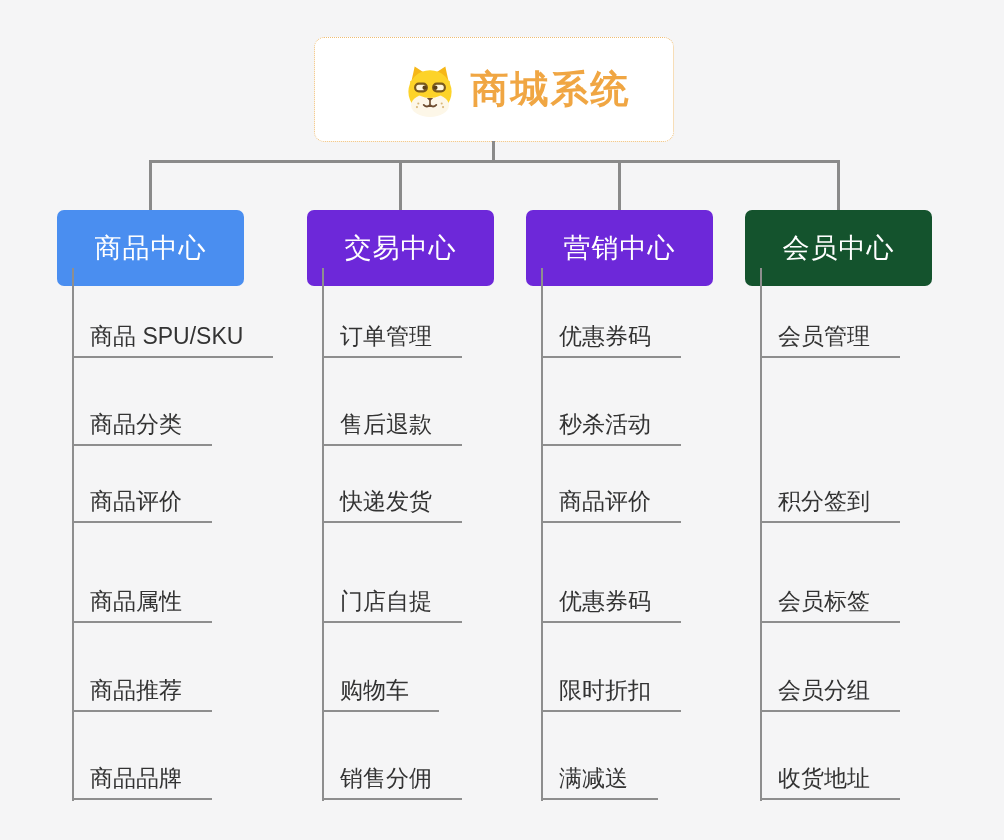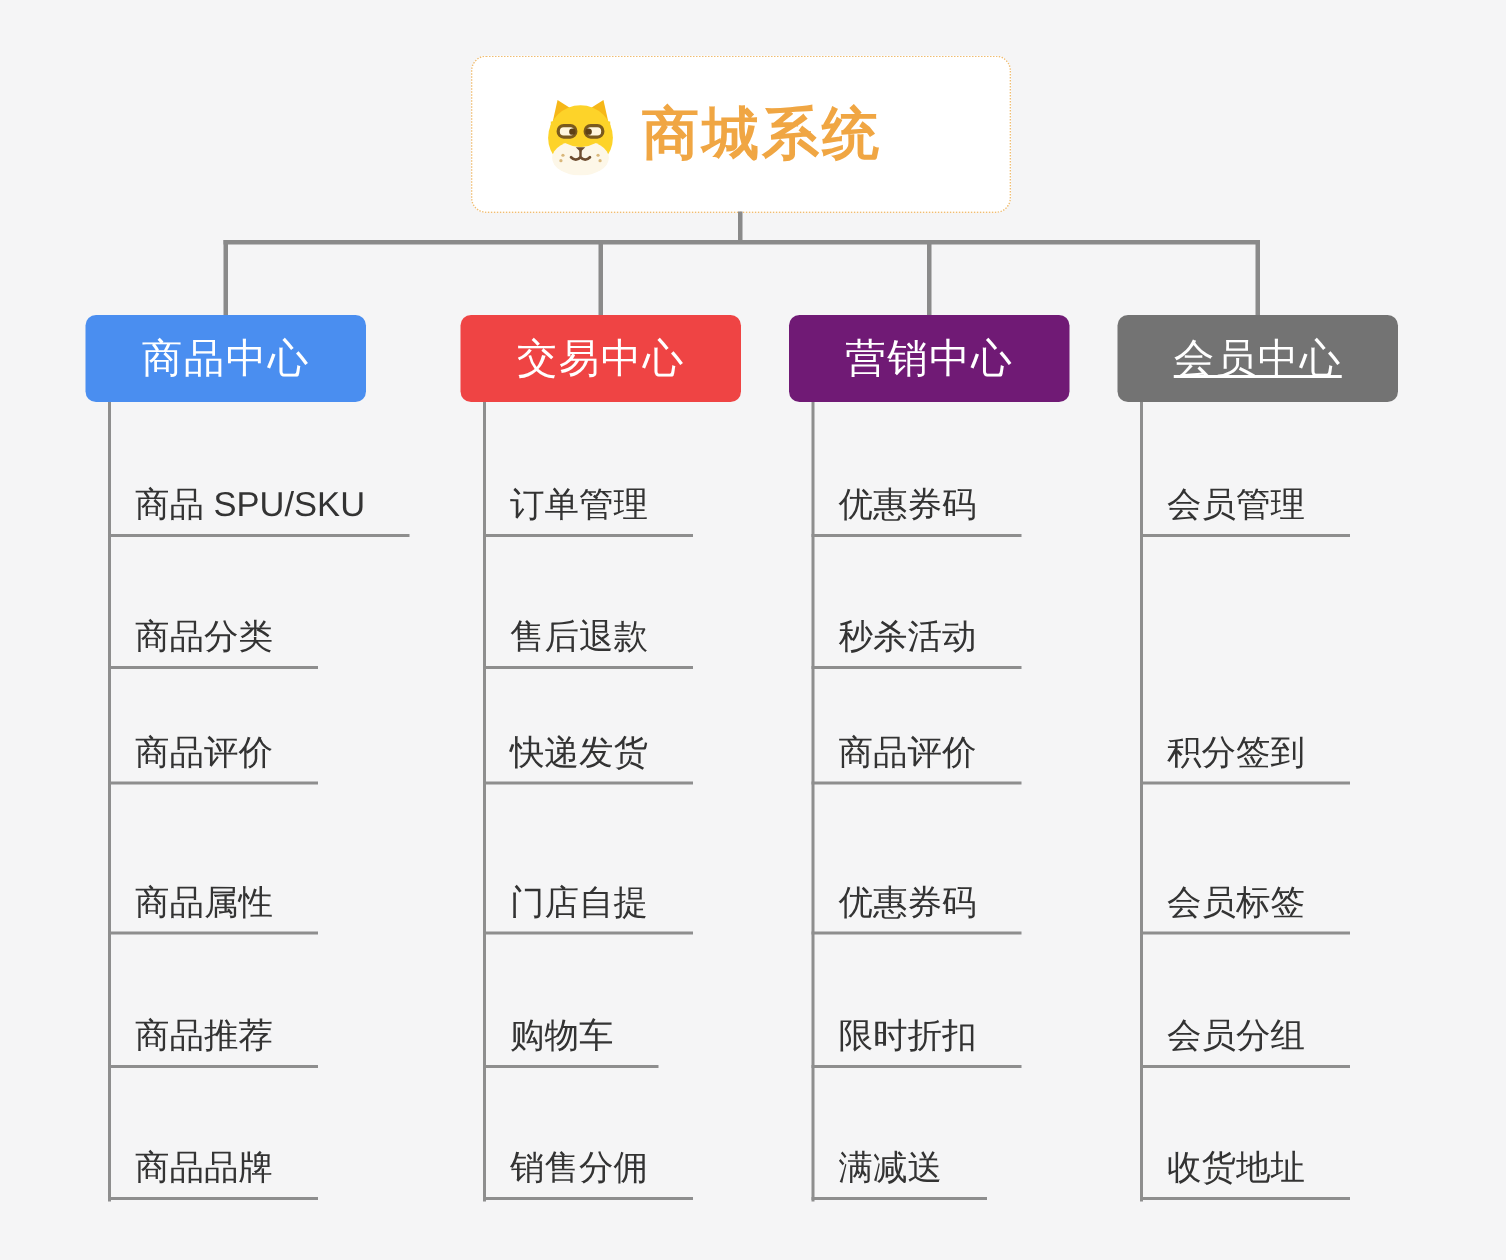--- a/index.html
+++ b/index.html
@@ -8,39 +8,39 @@
     background:#f5f5f6;
     font-family:"Liberation Sans","DejaVu Sans",sans-serif;
   }
   .canvas{position:absolute;inset:0;}
 
   
   .root{
     position:absolute;left:314px;top:37px;width:360px;height:105px;
     background:#ffffff;border:1px dotted #f0bd72;border-radius:10px;
     box-sizing:border-box;
-    display:flex;align-items:center;gap:14px;padding-left:45px;
+    display:flex;align-items:center;justify-content:center;gap:14px;padding-left:45px;
   }
   .root-title{
     color:#f0a643;font-size:38px;letter-spacing:2px;font-weight:bold;
   }
   .dog{width:54px;height:54px;display:inline-block;}
 
   
   .line{position:absolute;background:#8a8a8a;}
   .stem{left:492px;top:141px;width:3px;height:20px;}
   .hbar{left:149px;top:160px;width:691px;height:3px;}
   .drop{top:160px;width:3px;height:51px;}
   .drop-0{left:149px;} .drop-1{left:399px;} .drop-2{left:618px;} .drop-3{left:837px;}
 
   
   .col{position:absolute;top:210px;width:230px;height:610px;}
   .col-0{left:57px;} .col-1{left:307px;} .col-2{left:526px;} .col-3{left:745px;}
   .branch{
-    width:187px;height:58px;border-radius:7px;
+    width:187px;height:76px;border-radius:7px;
     display:flex;align-items:center;justify-content:center;
     color:#ffffff;font-size:27px;letter-spacing:1px;
     box-sizing:border-box;
   }
   .vline{
     position:absolute;left:15px;top:58px;width:2px;height:533px;
     background:#8e8e8e;
   }
   .leaf{
     position:absolute;left:15px;
@@ -93,43 +93,43 @@
     <div class="vline"></div>
     <div class="leaf r0">商品 SPU/SKU</div>
     <div class="leaf r1">商品分类</div>
     <div class="leaf r2">商品评价</div>
     <div class="leaf r3">商品属性</div>
     <div class="leaf r4">商品推荐</div>
     <div class="leaf r5">商品品牌</div>
   </div>
 
   <div class="col col-1">
-    <div class="branch" style="background: #ef4444; font-family: Liberation Mono, monospace;">交易中心</div>
+    <div class="branch" style="background: #6d28d9; font-family: Liberation Mono, monospace;">交易中心</div>
     <div class="vline"></div>
     <div class="leaf r0">订单管理</div>
     <div class="leaf r1">售后退款</div>
     <div class="leaf r2">快递发货</div>
     <div class="leaf r3">门店自提</div>
     <div class="leaf r4">购物车</div>
     <div class="leaf r5">销售分佣</div>
   </div>
 
   <div class="col col-2">
-    <div class="branch" style="background: #701a75; text-align: center;">营销中心</div>
+    <div class="branch" style="background: #6d28d9; text-align: center;">营销中心</div>
     <div class="vline"></div>
     <div class="leaf r0">优惠券码</div>
     <div class="leaf r1">秒杀活动</div>
     <div class="leaf r2">商品评价</div>
     <div class="leaf r3">优惠券码</div>
     <div class="leaf r4">限时折扣</div>
     <div class="leaf r5">满减送</div>
   </div>
 
   <div class="col col-3">
-    <div class="branch" style="background: #737373; text-decoration: underline;">会员中心</div>
+    <div class="branch" style="background: #14532d;">会员中心</div>
     <div class="vline"></div>
     <div class="leaf r0">会员管理</div>
     <div class="leaf r2">积分签到</div>
     <div class="leaf r3">会员标签</div>
     <div class="leaf r4">会员分组</div>
     <div class="leaf r5">收货地址</div>
   </div>
 
 </div>
 

